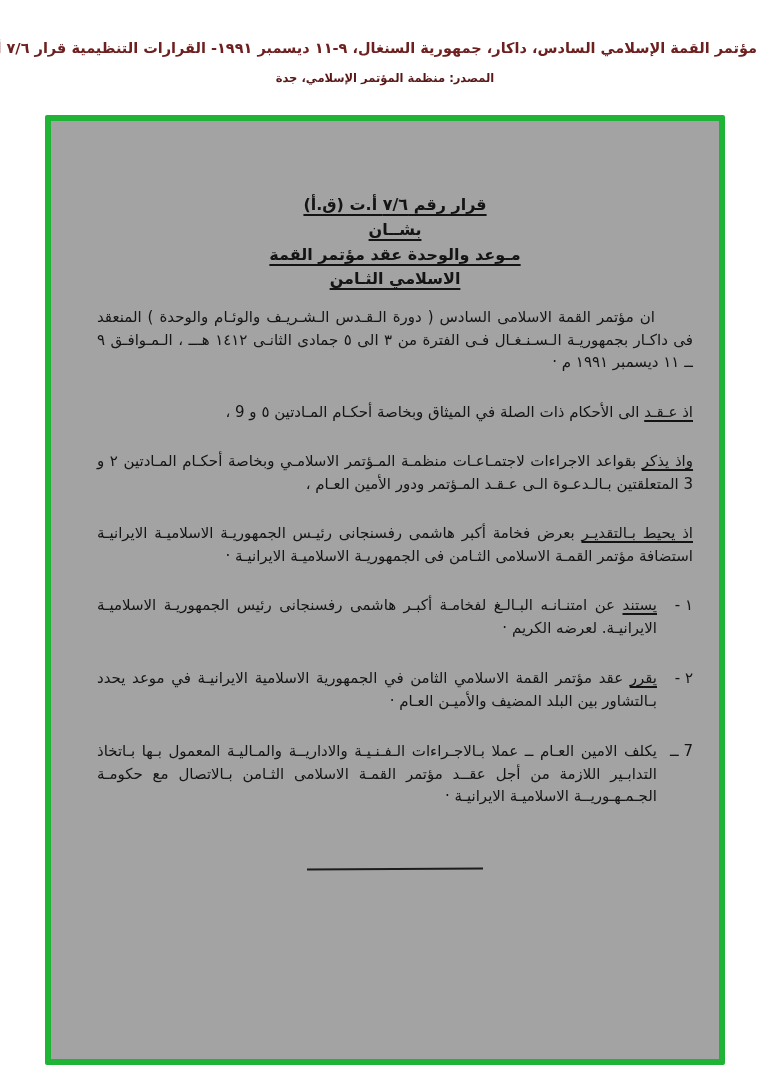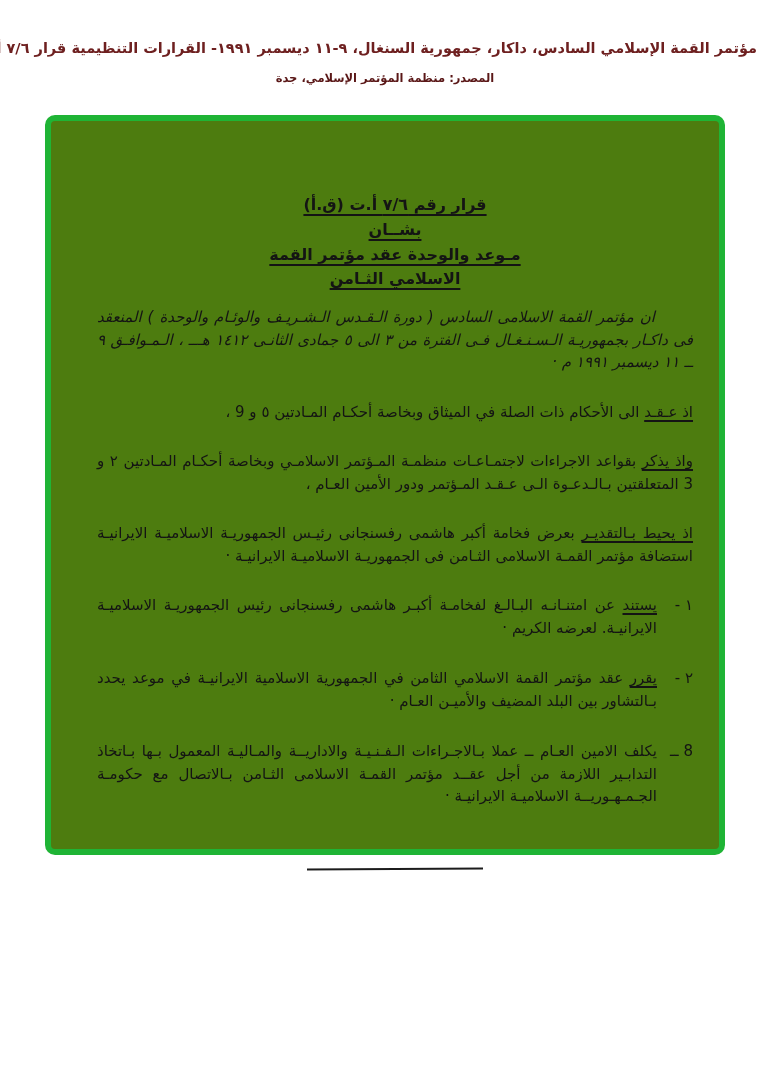--- a/index.html
+++ b/index.html
@@ -37,25 +37,25 @@
     font-size: 11.5px;
     font-weight: bold;
     color: #5a1717;
   }
   
   .frame {
     position: absolute;
     left: 45px;
     top: 115px;
     width: 680px;
-    height: 740px;
+    height: 950px;
     box-sizing: border-box;
     border: 6px solid #1fb435;
-    border-radius: 10px;
-    background: #4d7c0f;
+    border-radius: 2px;
+    background: #a3a3a3;
   }
   .doc {
     direction: rtl;
     color: #141414;
     font-size: 15px;
     line-height: 1.5;
     padding: 72px 26px 0 46px;
     text-align: justify;
   }
   .title-block {
@@ -70,21 +70,20 @@
     text-decoration: underline;
     text-underline-offset: 4px;
     text-decoration-thickness: 1.5px;
   }
   .para {
     margin: 0 0 27px 0;
     text-align: justify;
   }
   .indent {
     text-indent: 38px;
-    font-style: italic;
   }
   .lead {
     text-decoration: underline;
     text-underline-offset: 3px;
     text-decoration-thickness: 1.5px;
   }
   .item {
     display: flex;
     margin: 0 0 28px 0;
   }
@@ -135,21 +134,21 @@
         <div class="item-num">١ -</div>
         <div class="item-body"><span class="lead">يستند</span><span> عن امتنـانـه البـالـغ لفخامـة أكبـر هاشمى رفسنجانى رئيس الجمهوريـة الاسلاميـة الايرانيـة. لعرضه الكريم ·</span></div>
       </div>
 
       <div class="item">
         <div class="item-num">٢ -</div>
         <div class="item-body"><span class="lead">يقرر</span><span> عقد مؤتمر القمة الاسلامي الثامن في الجمهورية الاسلامية الايرانيـة في موعد يحدد بـالتشاور بين البلد المضيف والأميـن العـام ·</span></div>
       </div>
 
       <div class="item">
-        <div class="item-num">8 ــ</div>
+        <div class="item-num">7 ــ</div>
         <div class="item-body"><span>يكلف الامين العـام ــ عملا بـالاجـراءات الـفـنـيـة والاداريــة والمـاليـة المعمول بـها بـاتخاذ التدابـير اللازمة من أجل عقــد مؤتمر القمـة الاسلامى الثـامن بـالاتصال مع حكومـة الجـمـهـوريــة الاسلاميـة الايرانيـة ·</span></div>
       </div>
 
       <div class="sig-rule"></div>
 
     </div>
   </div>
 
 </div>
 

